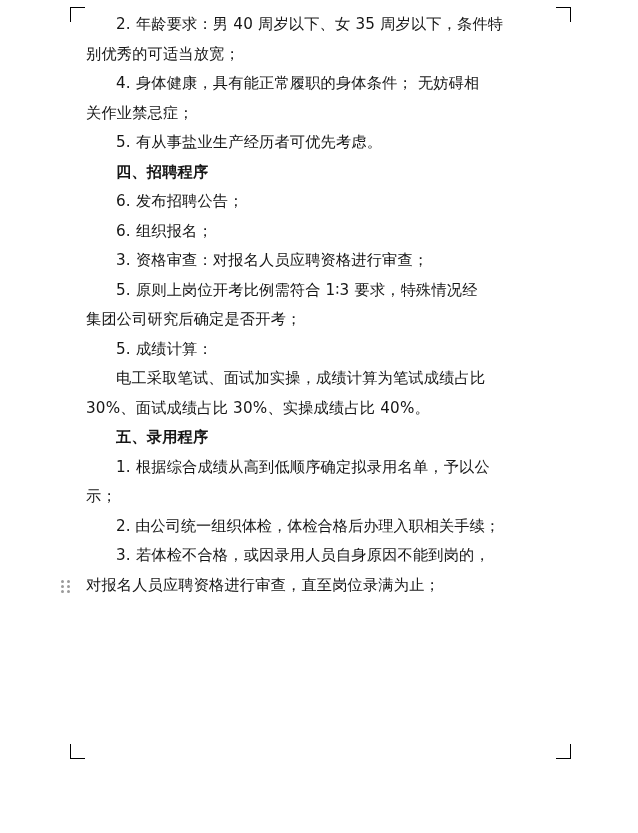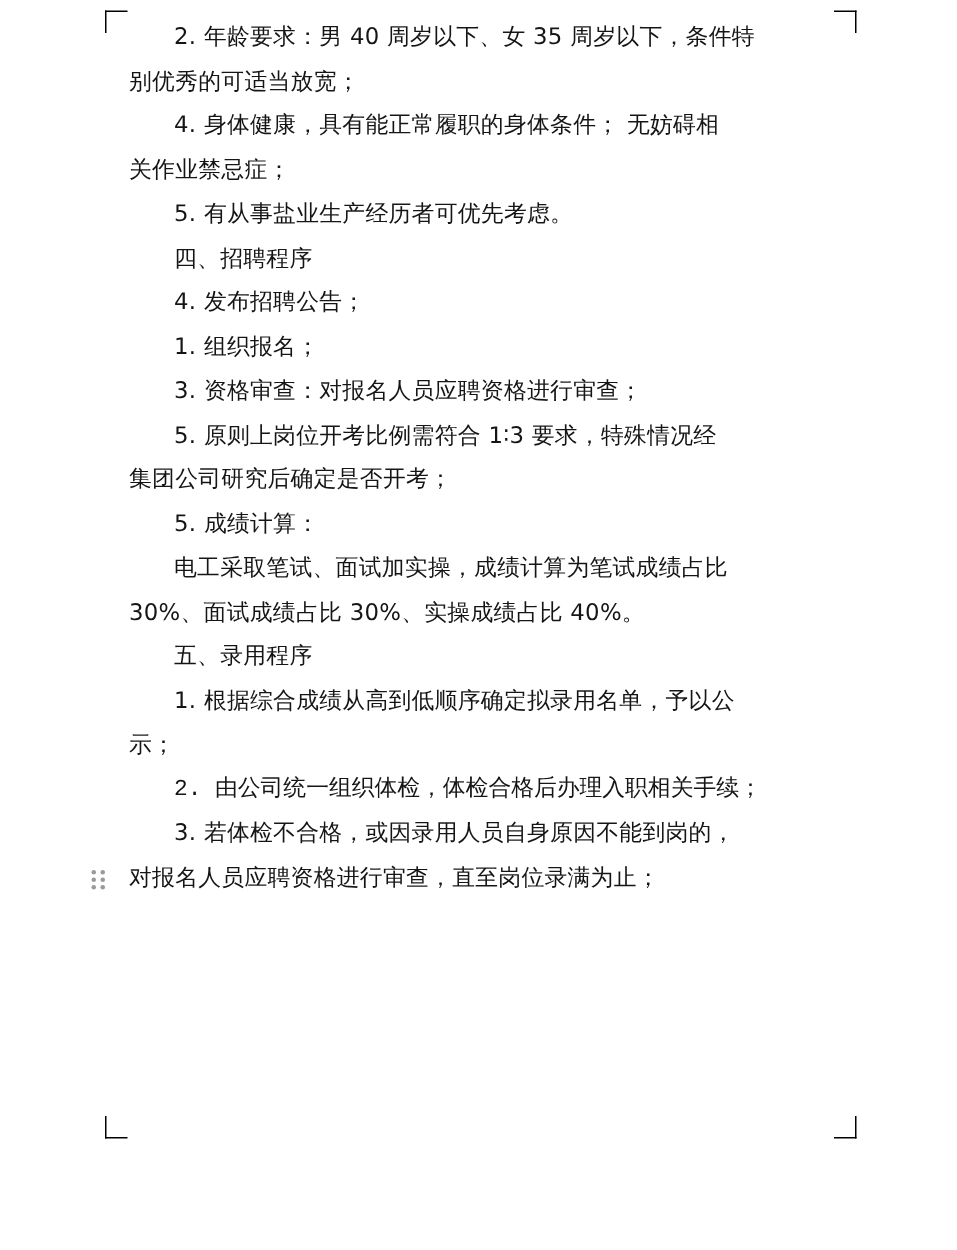--- a/index.html
+++ b/index.html
@@ -77,25 +77,24 @@
     line-height: 29.5px;
     letter-spacing: 0.2px;
     white-space: pre-wrap;
     color: #151515;
   }
   p.indent {
     text-indent: 30px;
   }
   p.heading {
     text-indent: 30px;
-    font-weight: normal;
+    font-weight: bold;
   }
   p.tight {
     letter-spacing: 0px;
-    font-family: Liberation Mono, monospace;
   }
 </style>
 </head>
 <body>
 
 <div id="page">
 
   <div class="crop-mark crop-tl"></div>
   <div class="crop-mark crop-tr"></div>
   <div class="crop-mark crop-bl"></div>
@@ -110,22 +109,22 @@
     <i></i>
   </div>
 
   <div id="doc-body">
     <p class="line indent">2. 年龄要求：男 40 周岁以下、女 35 周岁以下，条件特</p>
     <p class="line">别优秀的可适当放宽；</p>
     <p class="line indent">4. 身体健康，具有能正常履职的身体条件； 无妨碍相</p>
     <p class="line">关作业禁忌症；</p>
     <p class="line indent">5. 有从事盐业生产经历者可优先考虑。</p>
     <p class="line heading">四、招聘程序</p>
-    <p class="line indent">4. 发布招聘公告；</p>
-    <p class="line indent">1. 组织报名；</p>
+    <p class="line indent">6. 发布招聘公告；</p>
+    <p class="line indent">6. 组织报名；</p>
     <p class="line indent">3. 资格审查：对报名人员应聘资格进行审查；</p>
     <p class="line indent">5. 原则上岗位开考比例需符合 1∶3 要求，特殊情况经</p>
     <p class="line">集团公司研究后确定是否开考；</p>
     <p class="line indent">5. 成绩计算：</p>
     <p class="line indent">电工采取笔试、面试加实操，成绩计算为笔试成绩占比</p>
     <p class="line">30%、面试成绩占比 30%、实操成绩占比 40%。</p>
     <p class="line heading">五、录用程序</p>
     <p class="line indent">1. 根据综合成绩从高到低顺序确定拟录用名单，予以公</p>
     <p class="line">示；</p>
     <p class="line indent tight">2. 由公司统一组织体检，体检合格后办理入职相关手续；</p>

